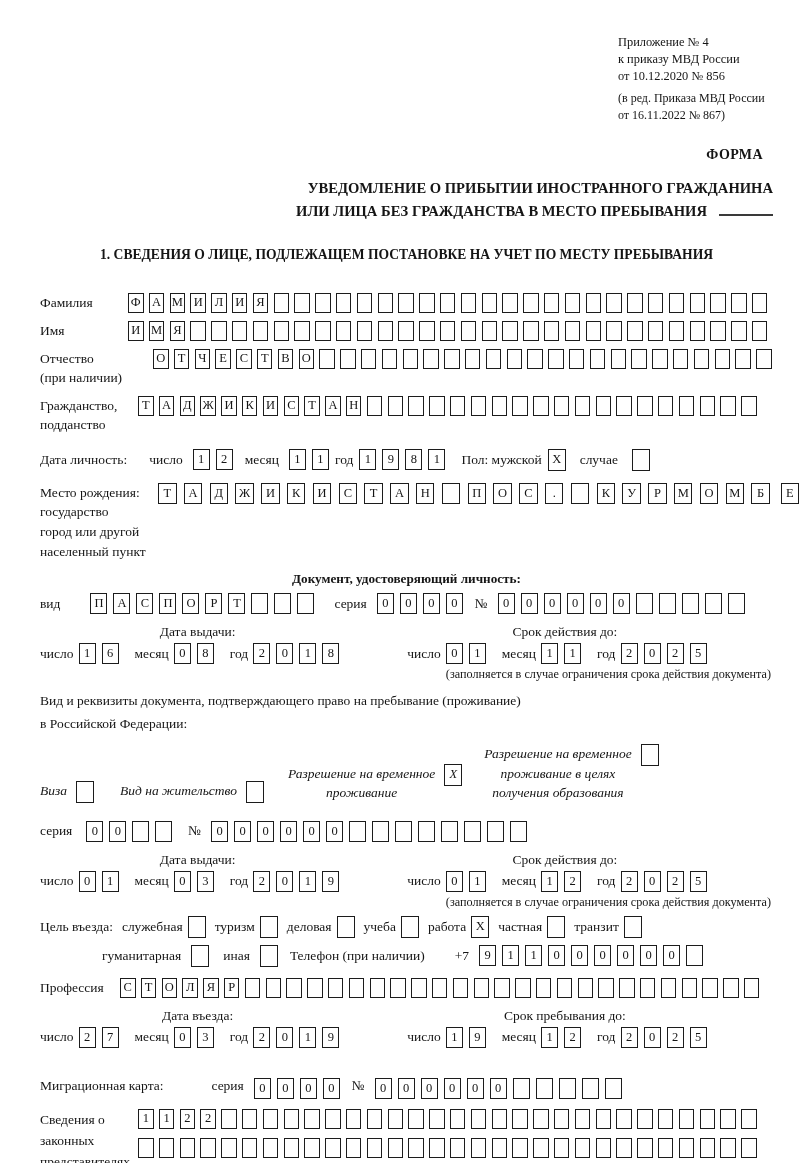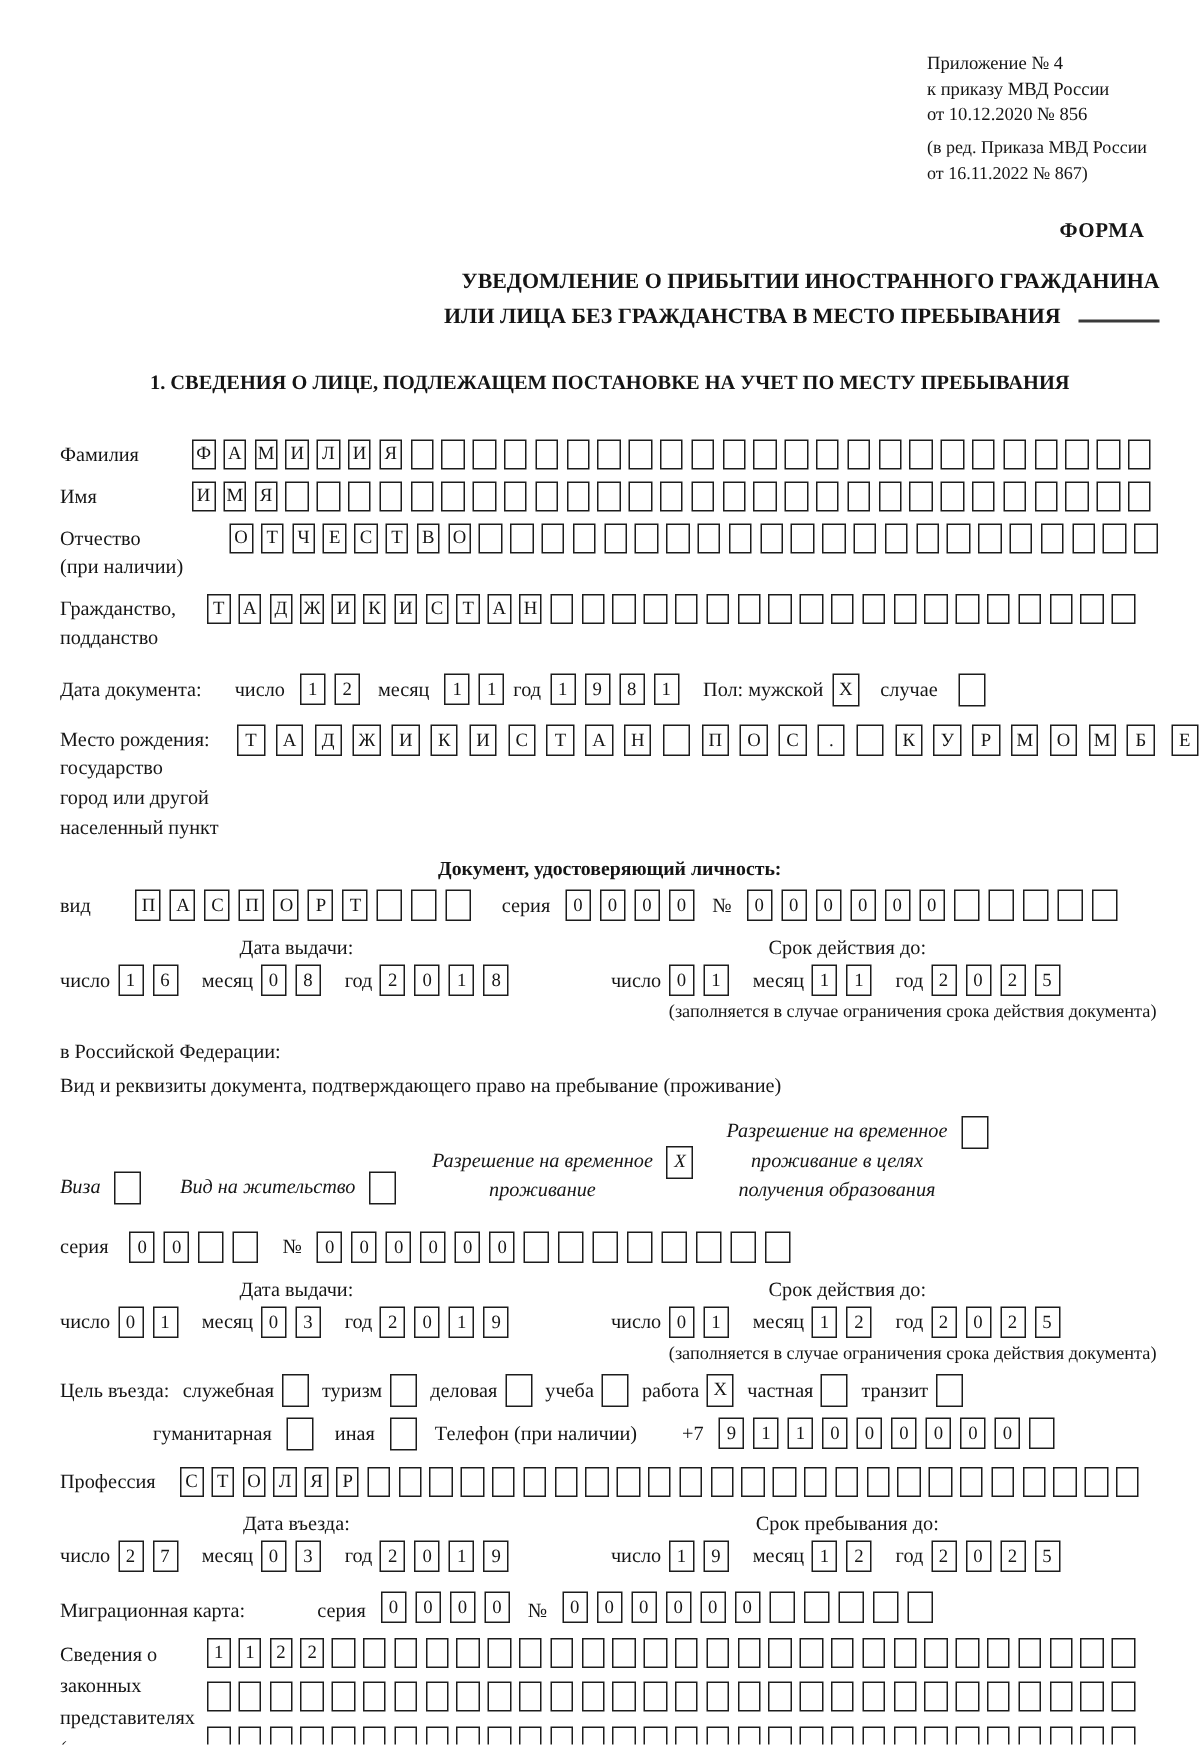--- a/index.html
+++ b/index.html
@@ -225,21 +225,21 @@
         <span class="c"></span>
         <span class="c"></span>
         <span class="c"></span>
         <span class="c"></span>
         <span class="c"></span>
         <span class="c"></span>
       </span>
   </div>
 
   <div class="row" style="margin-top:14px;align-items:center">
-    <span>Дата документа:</span>
+    <span>Дата личность:</span>
     <span class="gap22">число</span>
     <span class="cells x gap10">
         <span class="c">1</span>
         <span class="c">2</span>
       </span>
     <span class="gap6">месяц</span>
     <span class="cells x gap10">
         <span class="c">1</span>
         <span class="c">1</span>
       </span>
@@ -381,22 +381,22 @@
             <span class="c">0</span>
             <span class="c">2</span>
             <span class="c">5</span>
           </span>
       </div>
     </div>
   </div>
   <div class="note">(заполняется в случае ограничения срока действия документа)</div>
 
   <div style="margin-top:8px;line-height:1.7">
+    <div>Вид и реквизиты документа, подтверждающего право на пребывание (проживание)</div>
     <div>в Российской Федерации:</div>
-    <div>Вид и реквизиты документа, подтверждающего право на пребывание (проживание)</div>
   </div>
 
   <div class="optrow">
     <div class="opt">
       <span class="opt-txt">Виза</span>
       <span class="cells cb">
           <span class="c"></span>
         </span>
     </div>
     <div class="opt" style="margin-left:26px">
@@ -635,21 +635,21 @@
           <span class="cells x">
             <span class="c">2</span>
             <span class="c">0</span>
             <span class="c">2</span>
             <span class="c">5</span>
           </span>
       </div>
     </div>
   </div>
 
-  <div class="row" style="margin-top:13px;align-items:flex-end">
+  <div class="row" style="margin-top:30px;align-items:flex-start">
     <span>Миграционная карта:</span>
     <span style="margin-left:48px">серия</span>
     <span class="cells x gap10">
         <span class="c">0</span>
         <span class="c">0</span>
         <span class="c">0</span>
         <span class="c">0</span>
       </span>
     <span class="gap6">№</span>
     <span class="cells x gap10">

